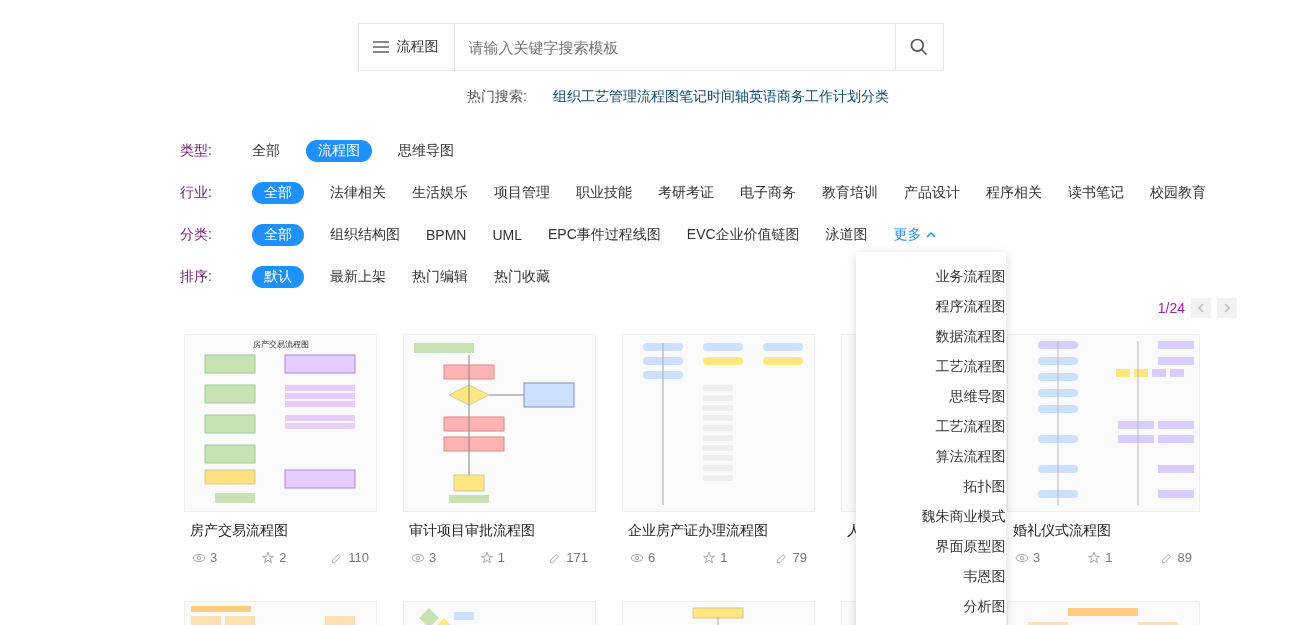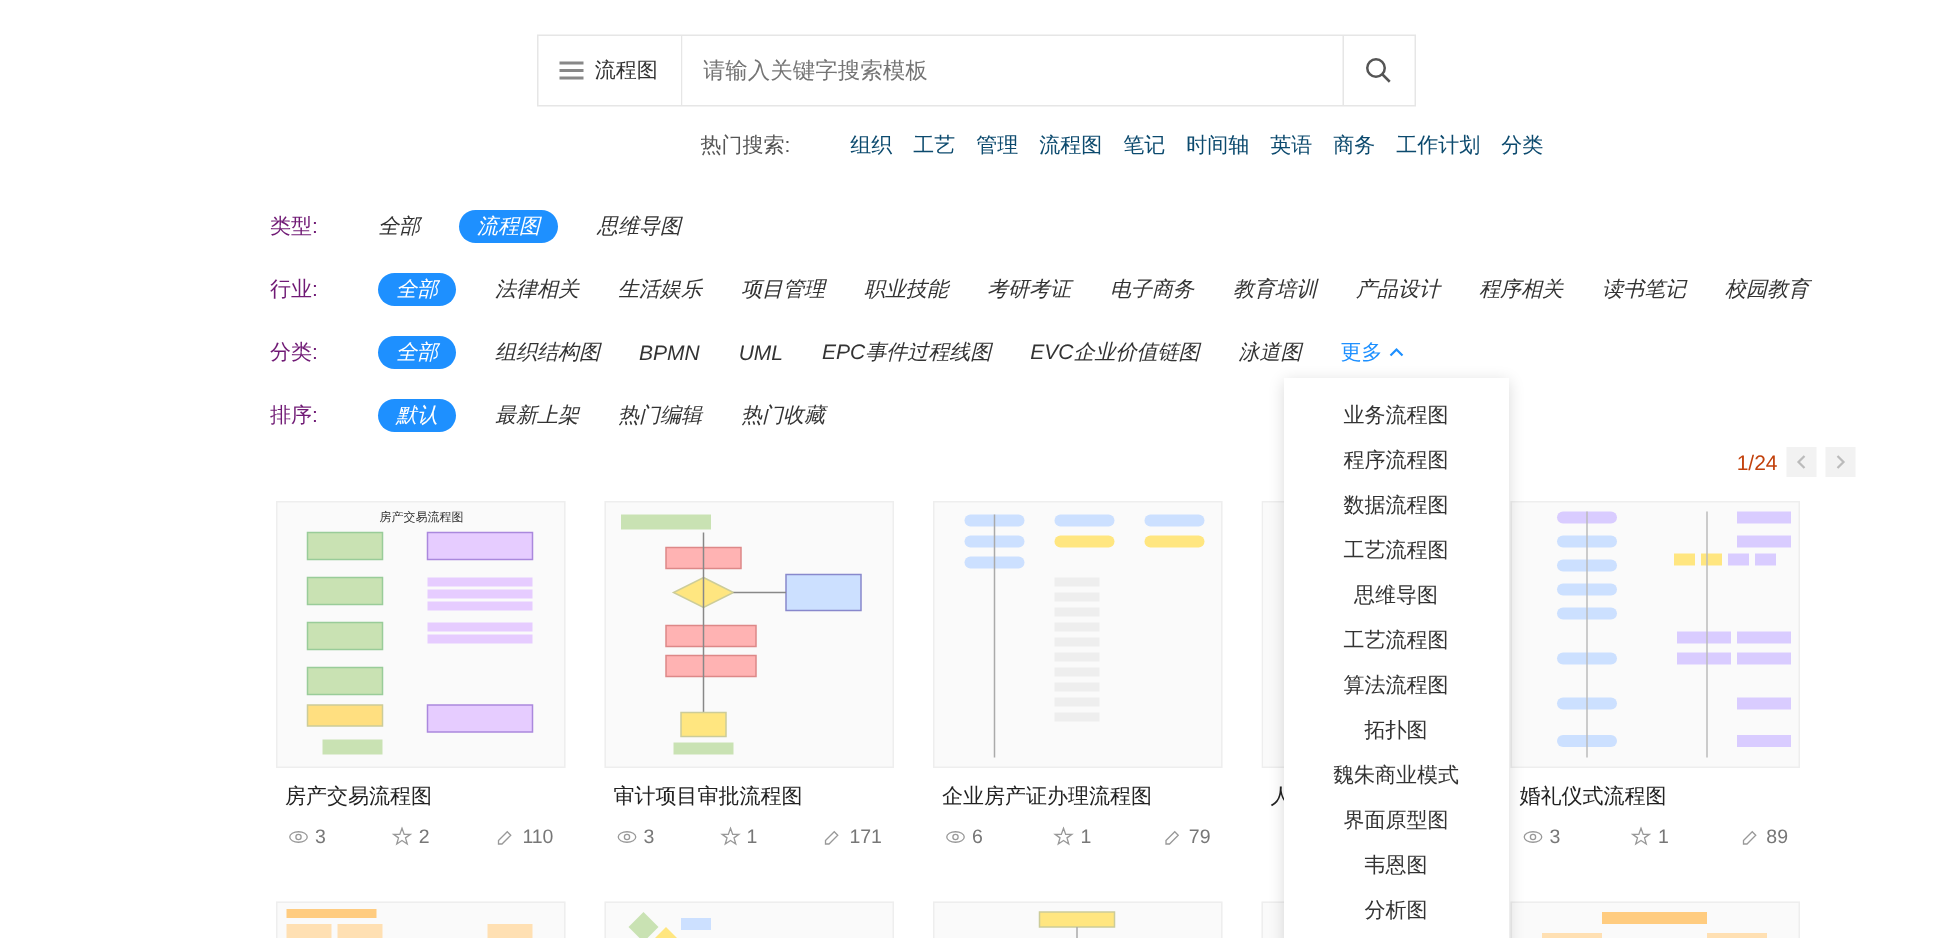--- a/index.html
+++ b/index.html
@@ -5,32 +5,32 @@
   * { box-sizing: border-box; margin: 0; padding: 0; font-family: "Microsoft YaHei", Arial, sans-serif; }
   body { background: #fff; color: #333; font-size: 14px; width: 1301px; }
   .container { width: 1301px; padding-top: 20px; }
   .searchbar { display: flex; justify-content: center; align-items: center; height: 54px; }
   .searchbar .box { display: flex; border: 1px solid #e6e6e6; height: 48px; }
   .searchbar .cat { display: flex; align-items: center; gap: 8px; padding: 0 14px; border-right: 1px solid #e6e6e6; min-width: 96px; }
   .searchbar .cat .hamb { display: inline-flex; flex-direction: column; gap: 3px; }
   .searchbar .cat .hamb span { display:block; width: 16px; height: 2px; background: #888; }
   .searchbar input { border: none; outline: none; width: 440px; padding: 0 14px; font-size: 15px; }
   .searchbar .btn { width: 48px; border-left: 1px solid #e6e6e6; display:flex; align-items:center; justify-content:center; cursor:pointer; }
-  .hotrow { display: flex; align-items: flex-start; padding: 14px 0 24px 0; gap: 14px; margin-left: 467px; color: #555;}
+  .hotrow { display: flex; align-items: flex-start; padding: 14px 0 24px 0; margin-left: 467px; color: #555;}
   .hotrow .label { margin-right: 26px; }
   .hotrow a { color: #0c4a6e; text-decoration: none; }
   .filters { margin-left: 180px; }
   .filter-row { display:flex; align-items:center; padding: 10px 0; gap: 26px; }
   .filter-row .label { color:#701a75; width: 46px; }
-  .filter-row .tag { color:#333; cursor:pointer; white-space:nowrap;font-style:italic; }
+  .filter-row .tag { color:#333; cursor:pointer; white-space:nowrap; }
   .filter-row .tag.active { background:#1e90ff; color:#fff; border-radius:12px; padding:2px 12px; }
   .filter-row .more { color:#1e90ff; cursor:pointer; display:flex; align-items:center; gap:4px; position:relative; }
   .dropdown { position:absolute; top:26px; left:-38px; width:150px; background:#fff; box-shadow:0 2px 10px rgba(0,0,0,.15); padding:10px 0; z-index:10; text-align:center;}
-  .dropdown div { padding:6px 0; color:#333; cursor:pointer; }
-  .pager { display:flex; justify-content:flex-end; align-items:center; gap:6px; padding: 0 64px 8px 0; color:#c2410c;}
+  .dropdown div { padding:6px 0; color:#333; cursor:pointer;text-align:right; }
+  .pager { display:flex; justify-content:flex-end; align-items:center; gap:6px; padding: 0 64px 8px 0; color:#a21caf;}
   .pager .navbtn { width:20px; height:20px; background:#f2f2f2; display:flex; align-items:center; justify-content:center; color:#bbb; font-size:12px; cursor:pointer;}
   .grid { display:flex; gap:26px; padding: 8px 0 0 184px; flex-wrap:wrap;}
   .card { width:193px; }
   .thumb { width:193px; height:178px; border:1px solid #eee; background:#fafafa; position:relative; overflow:hidden;}
   .title { padding:10px 6px 4px 6px; color:#222; font-size:14px; white-space:nowrap; overflow:hidden; text-overflow:ellipsis;}
   .stats { display:flex; justify-content:space-between; padding: 6px 8px; color:#777; font-size:13px;}
   .stats .chunk { display:flex; align-items:center; gap:4px;}
   .grid2 { display:flex; gap:26px; padding: 30px 0 0 184px;}
   .thumb2 { width:193px; height:30px; border:1px solid #eee; background:#fafafa; overflow:hidden;}
   svg { display:block; }

